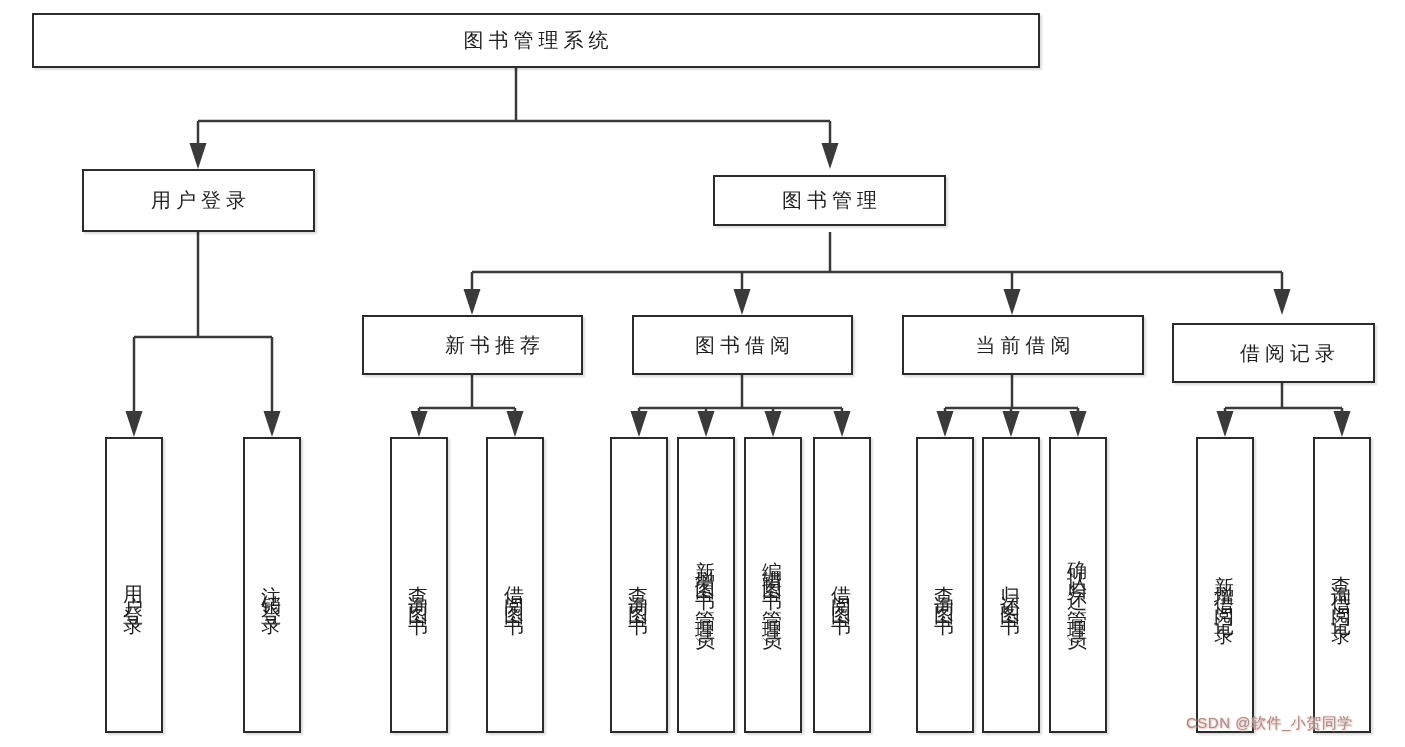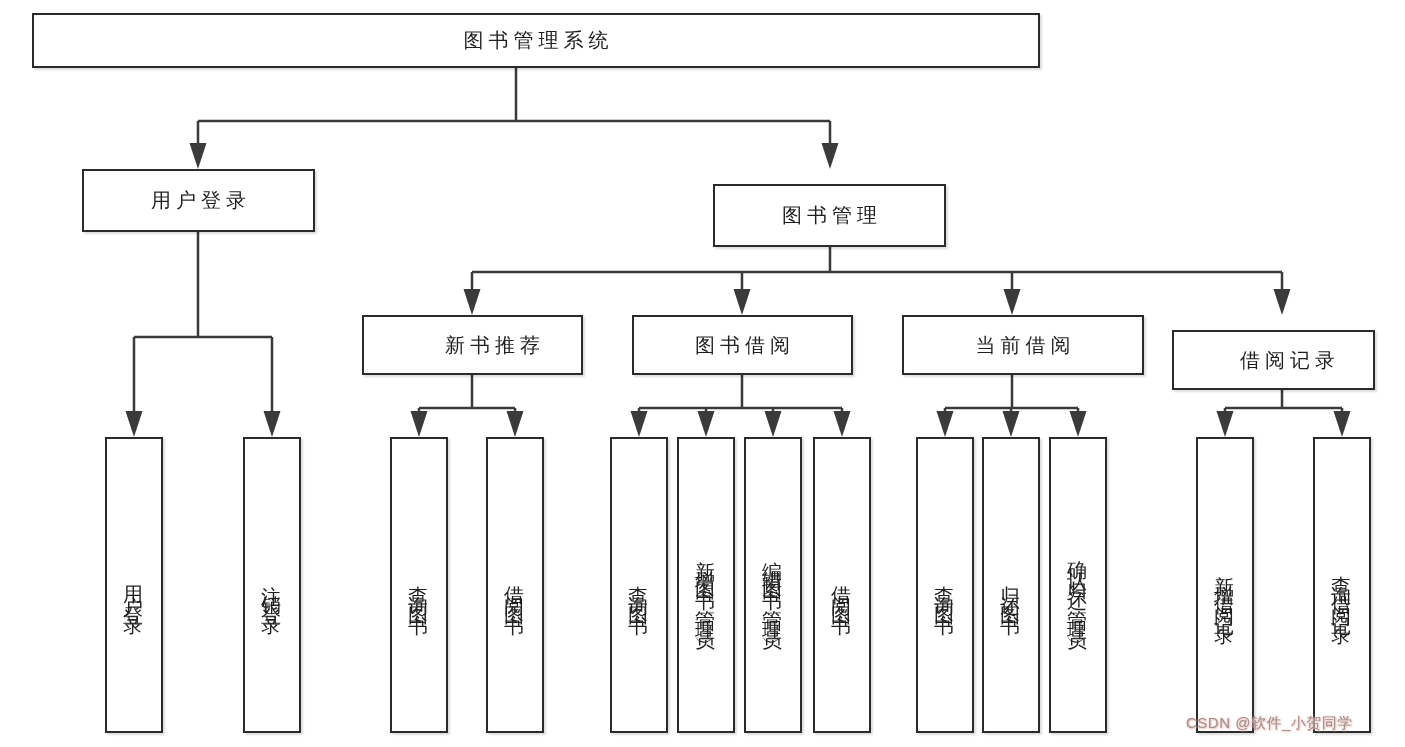--- a/index.html
+++ b/index.html
@@ -106,34 +106,34 @@
     </g>
   </svg>
 
   <div class="box" style="left:12px; top:13px; width:1008px; height:55px;margin-left:20px;">
     <span class="hlabel">图书管理系统</span>
   </div>
 
   <div class="box" style="left:82px; top:169px; width:233px; height:63px;">
     <span class="hlabel">用户登录</span>
   </div>
-  <div class="box" style="left:713px; top:184px; width:233px; height:63px;justify-content:center;">
+  <div class="box" style="left:713px; top:175px; width:233px; height:51px;justify-content:center;">
     <span class="hlabel">图书管理</span>
   </div>
 
   <div class="box" style="left:362px; top:315px; width:221px; height:60px;padding-left:40px;">
     <span class="hlabel">新书推荐</span>
   </div>
   <div class="box" style="left:632px; top:315px; width:221px; height:60px;">
     <span class="hlabel">图书借阅</span>
   </div>
   <div class="box" style="left:902px; top:315px; width:242px; height:60px;">
     <span class="hlabel">当前借阅</span>
   </div>
-  <div class="box" style="left:1172px; top:330px; width:203px; height:60px;padding-left:28px;">
+  <div class="box" style="left:1172px; top:323px; width:203px; height:60px;padding-left:28px;">
     <span class="hlabel">借阅记录</span>
   </div>
 
   <div class="box" style="left:105px; top:437px; width:58px; height:296px;">
     <span class="vlabel">用户登录</span>
   </div>
   <div class="box" style="left:243px; top:437px; width:58px; height:296px;">
     <span class="vlabel">注销登录</span>
   </div>
 

